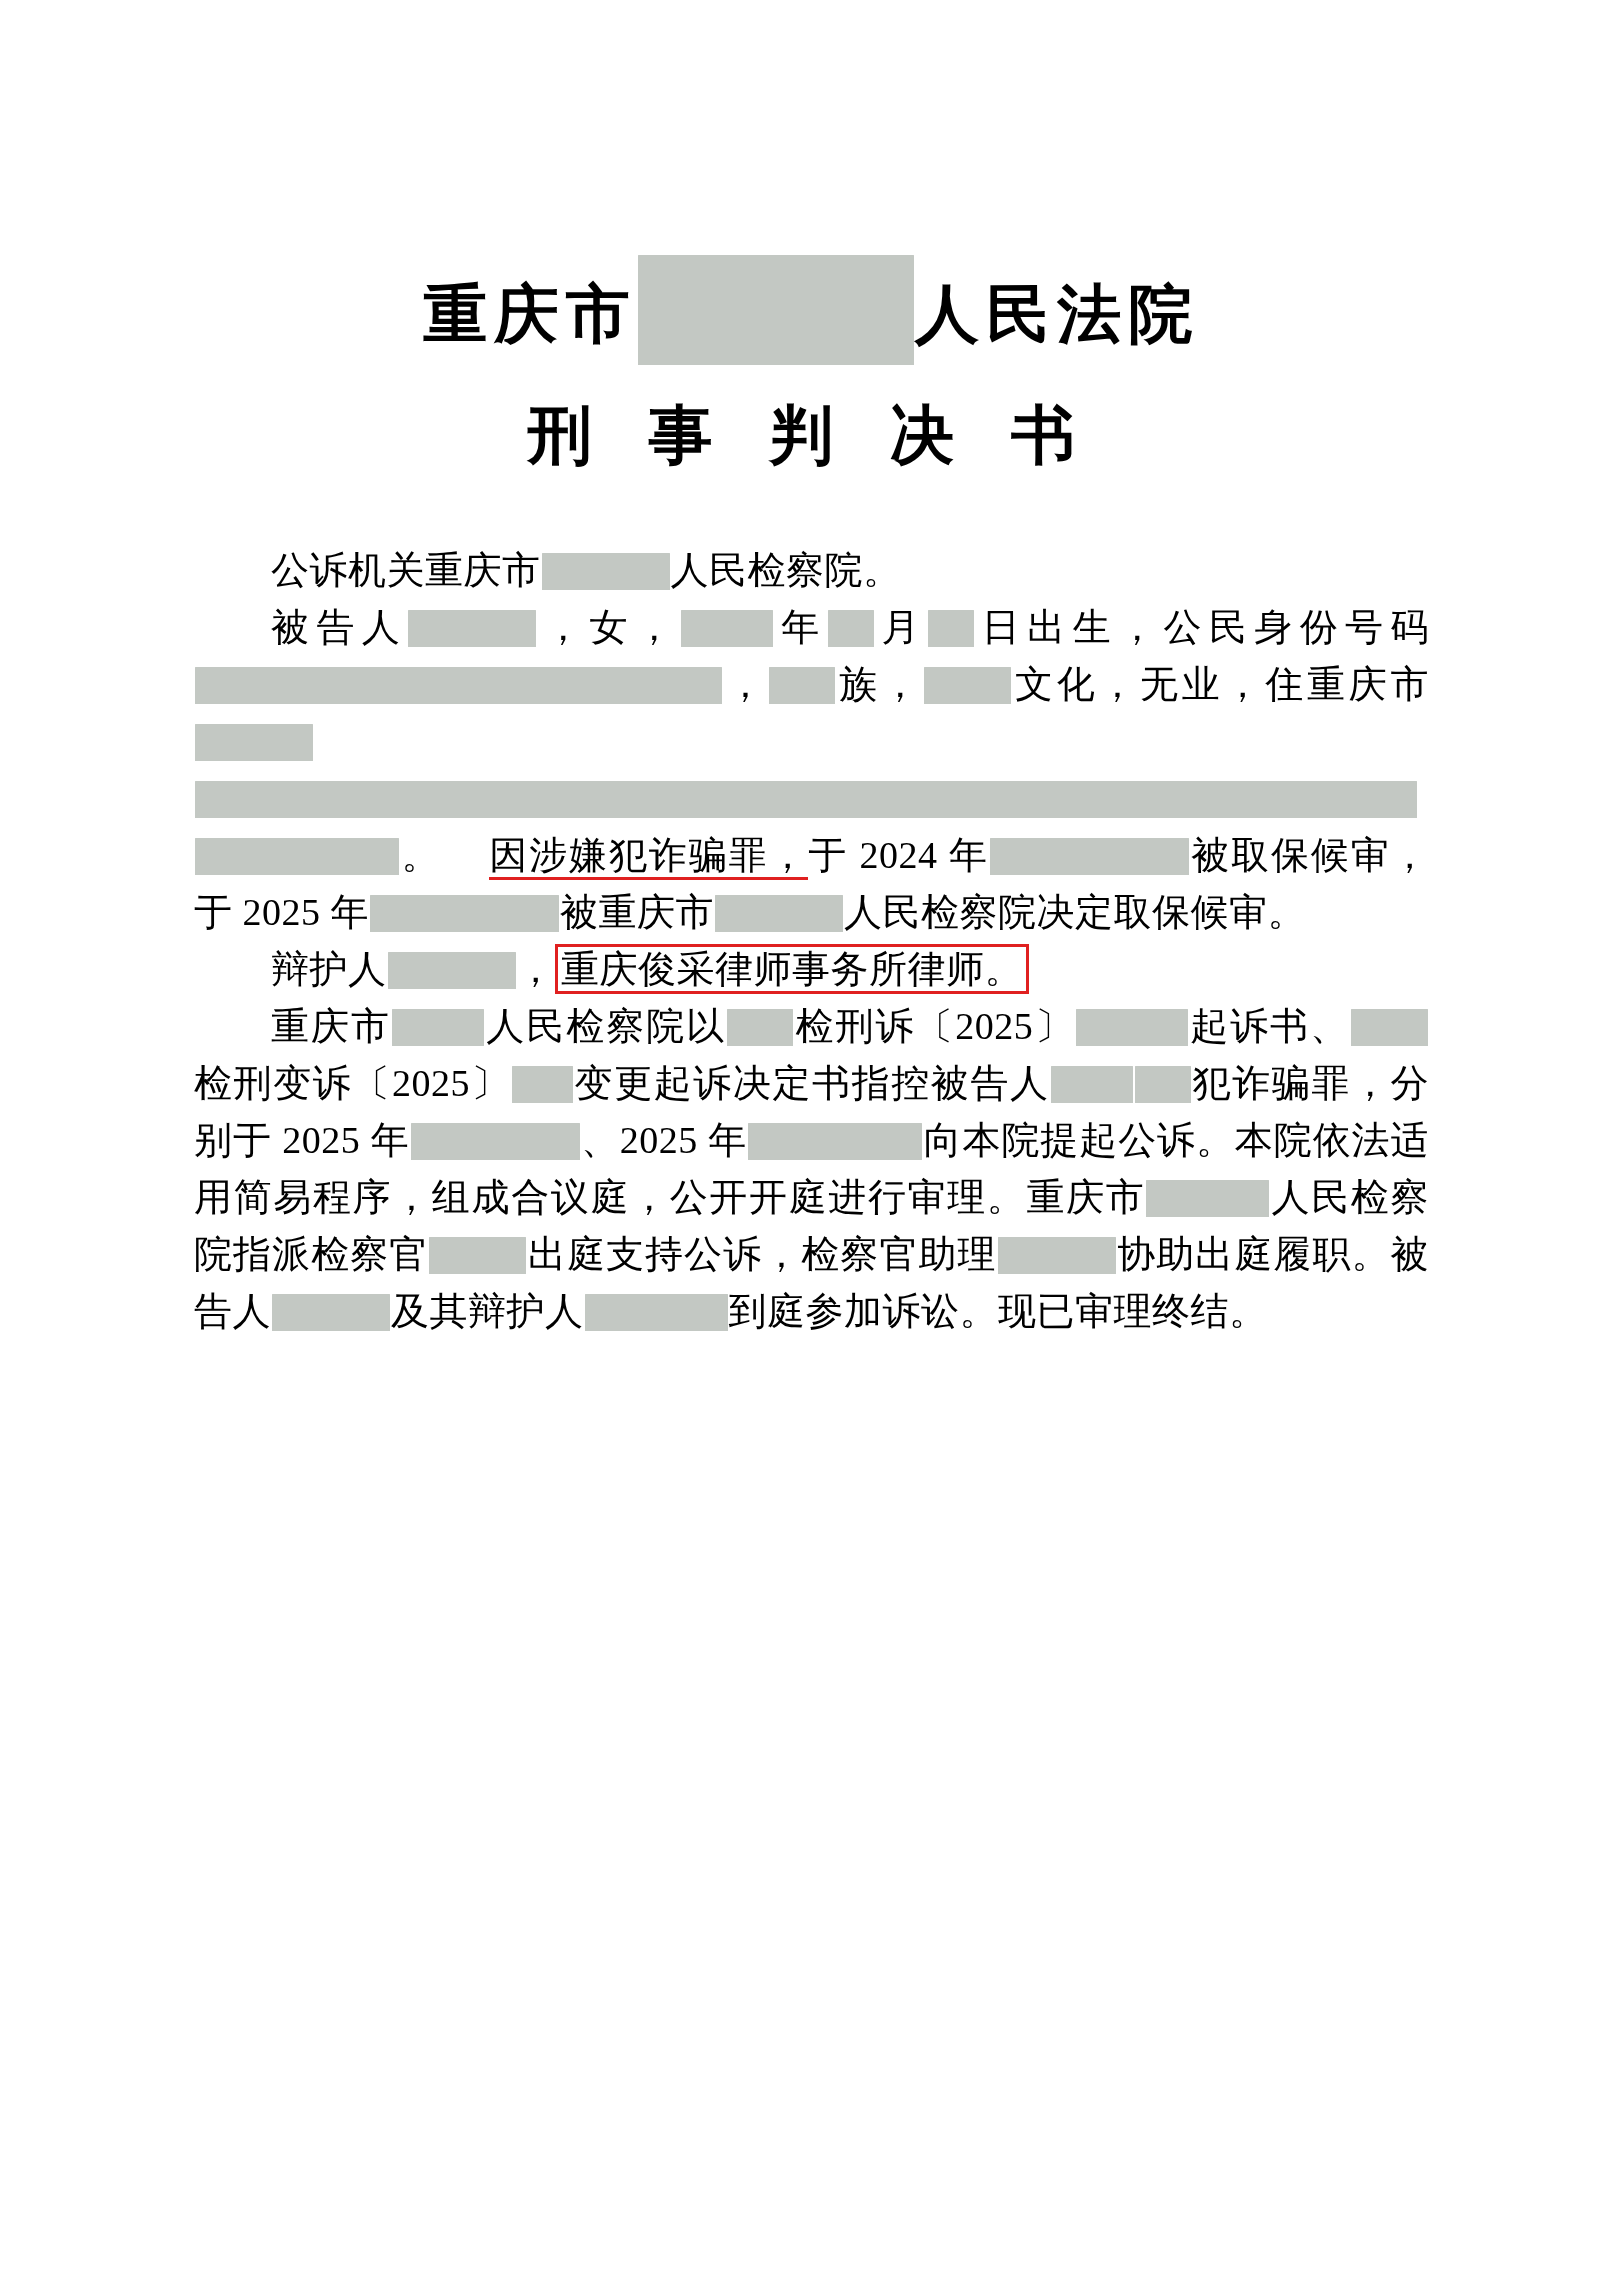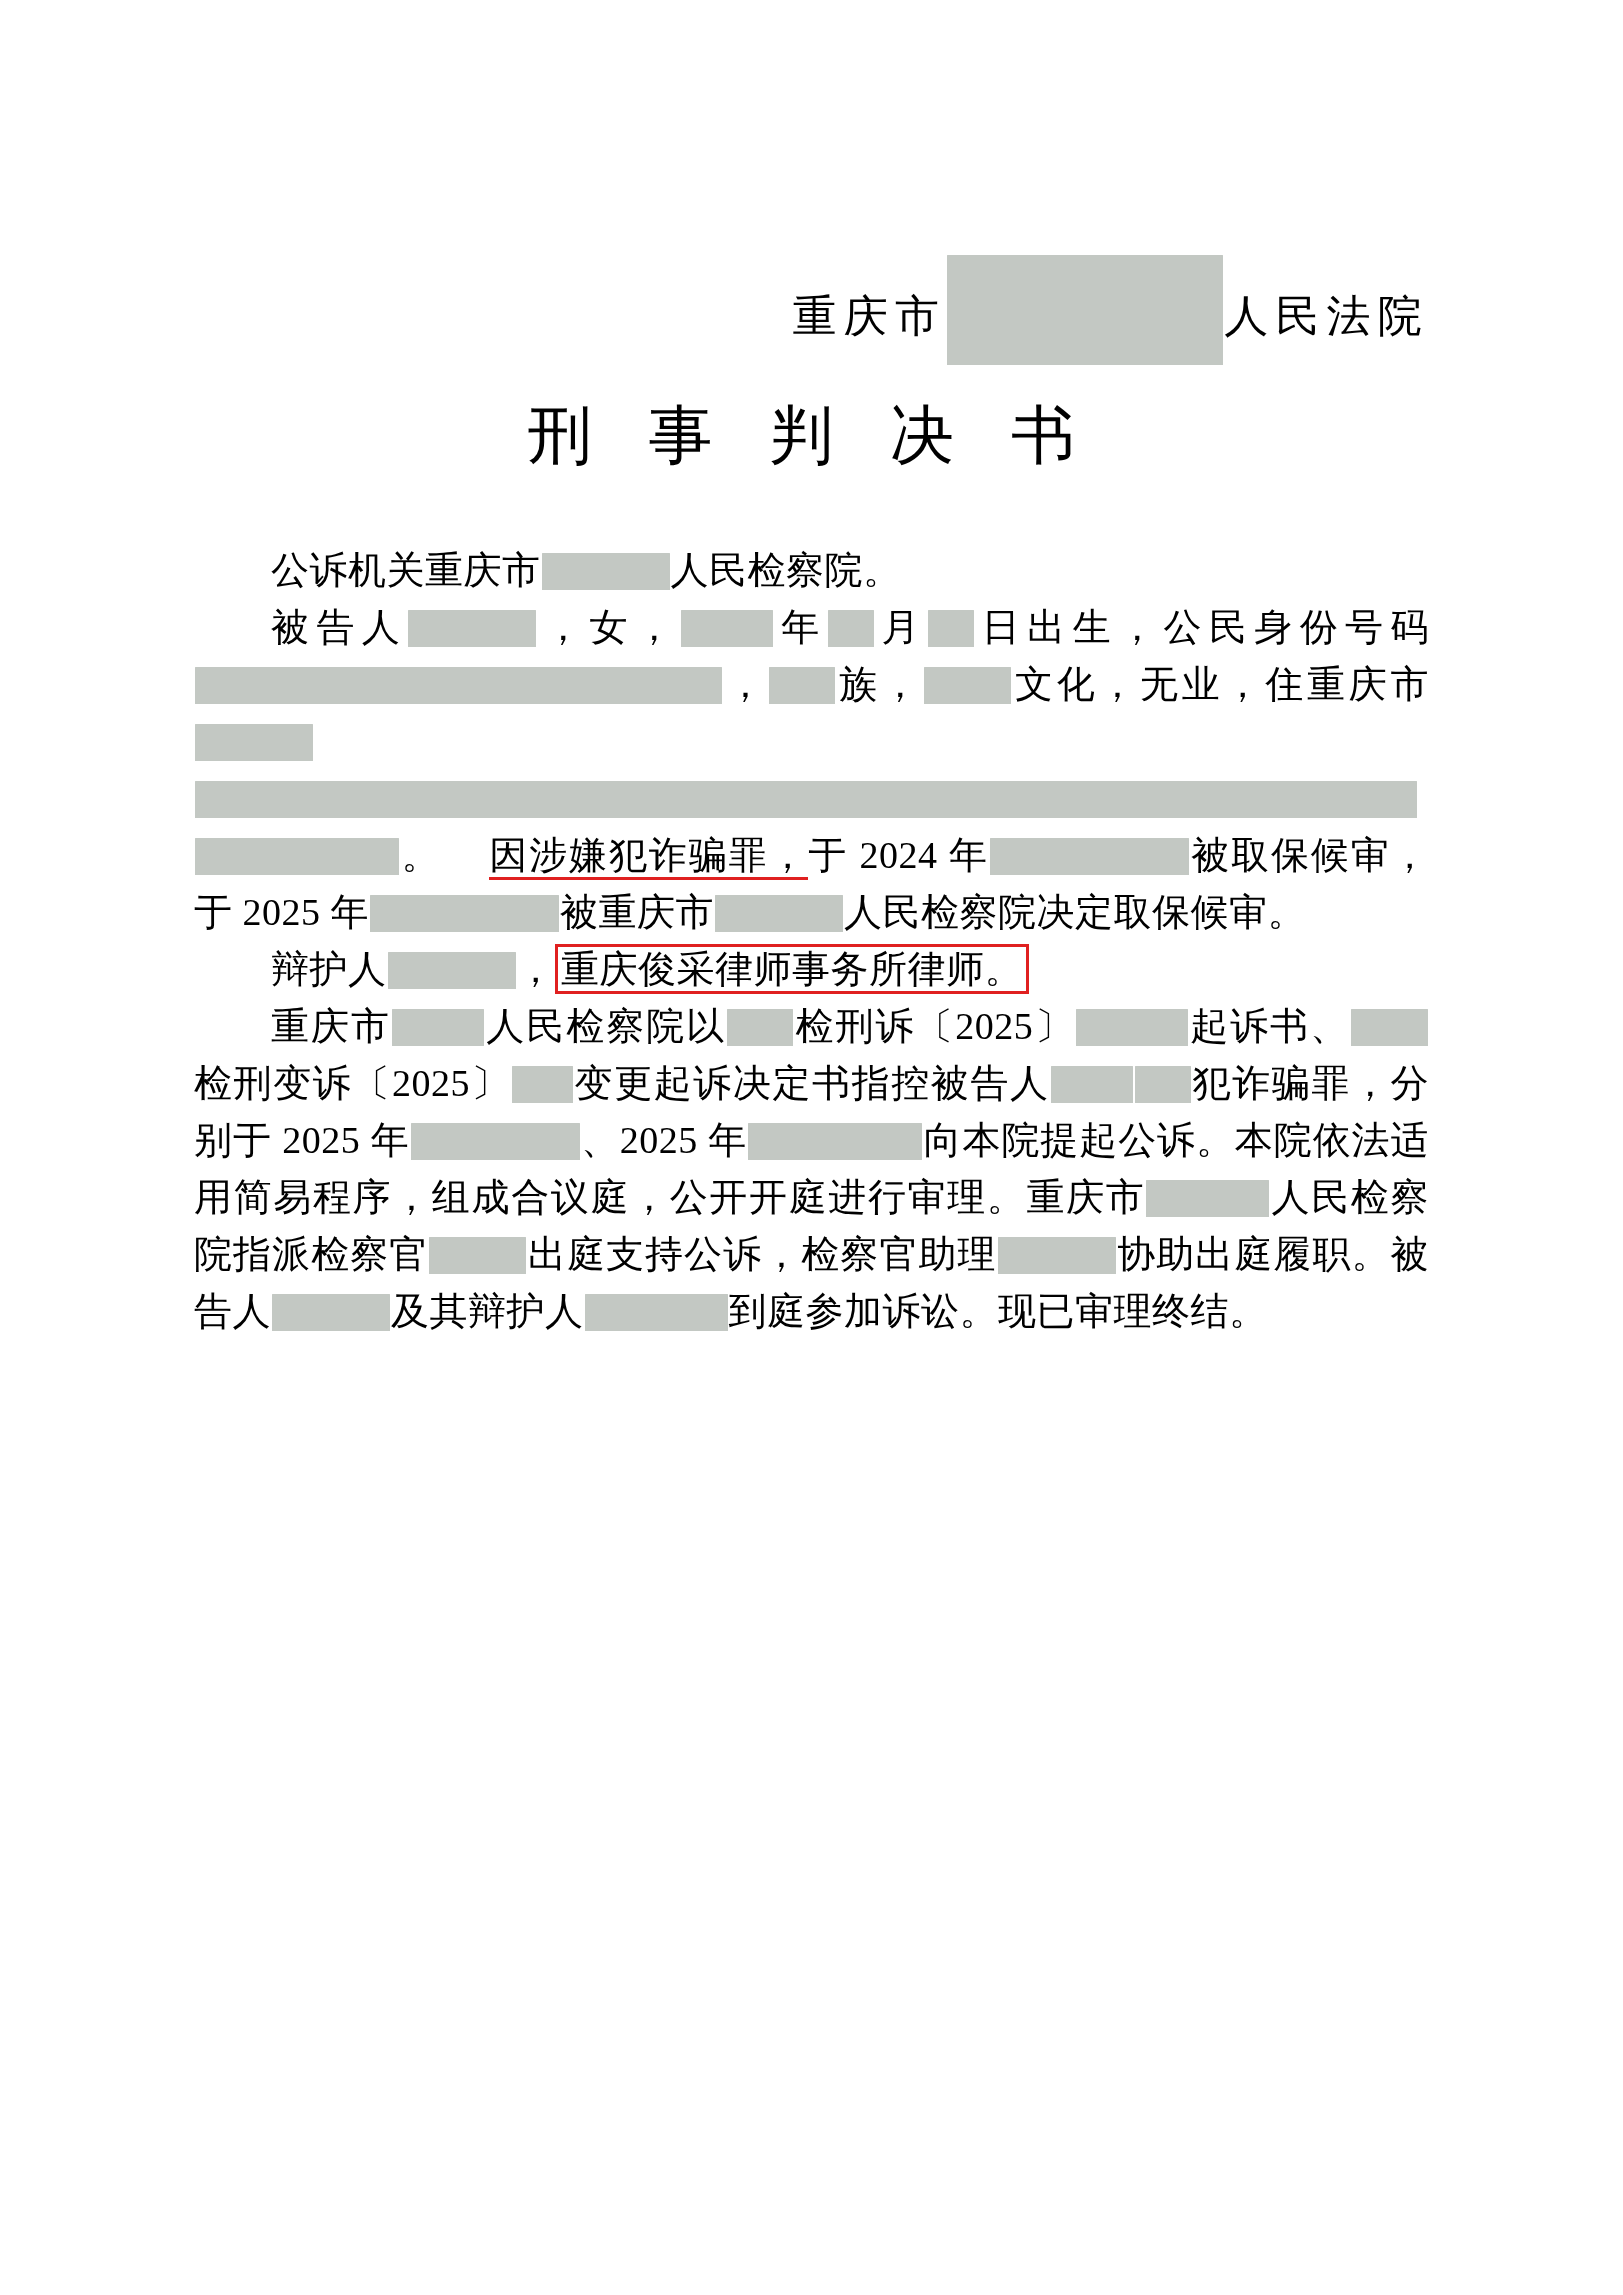--- a/index.html
+++ b/index.html
@@ -19,32 +19,32 @@
     position: relative;
     width: 1623px;
     height: 2295px;
     box-sizing: border-box;
     padding: 0 194px;
   }
 
   
   .title-main {
     margin-top: 266px;
-    text-align: right;
-    font-size: 44px;
-    font-weight: normal;
+    text-align: center;
+    font-size: 64px;
+    font-weight: bold;
     letter-spacing: 7.2px;
     line-height: 1.25;
     white-space: nowrap;
   }
   .title-sub {
     margin-top: 20.4px;
     text-align: center;
     font-size: 64px;
-    font-weight: normal;
+    font-weight: bold;
     letter-spacing: 20.4px;
     line-height: 1.25;
     white-space: nowrap;
   }
 
   
   .redact {
     display: inline-block;
     background: #c3c8c3;
     vertical-align: middle;

